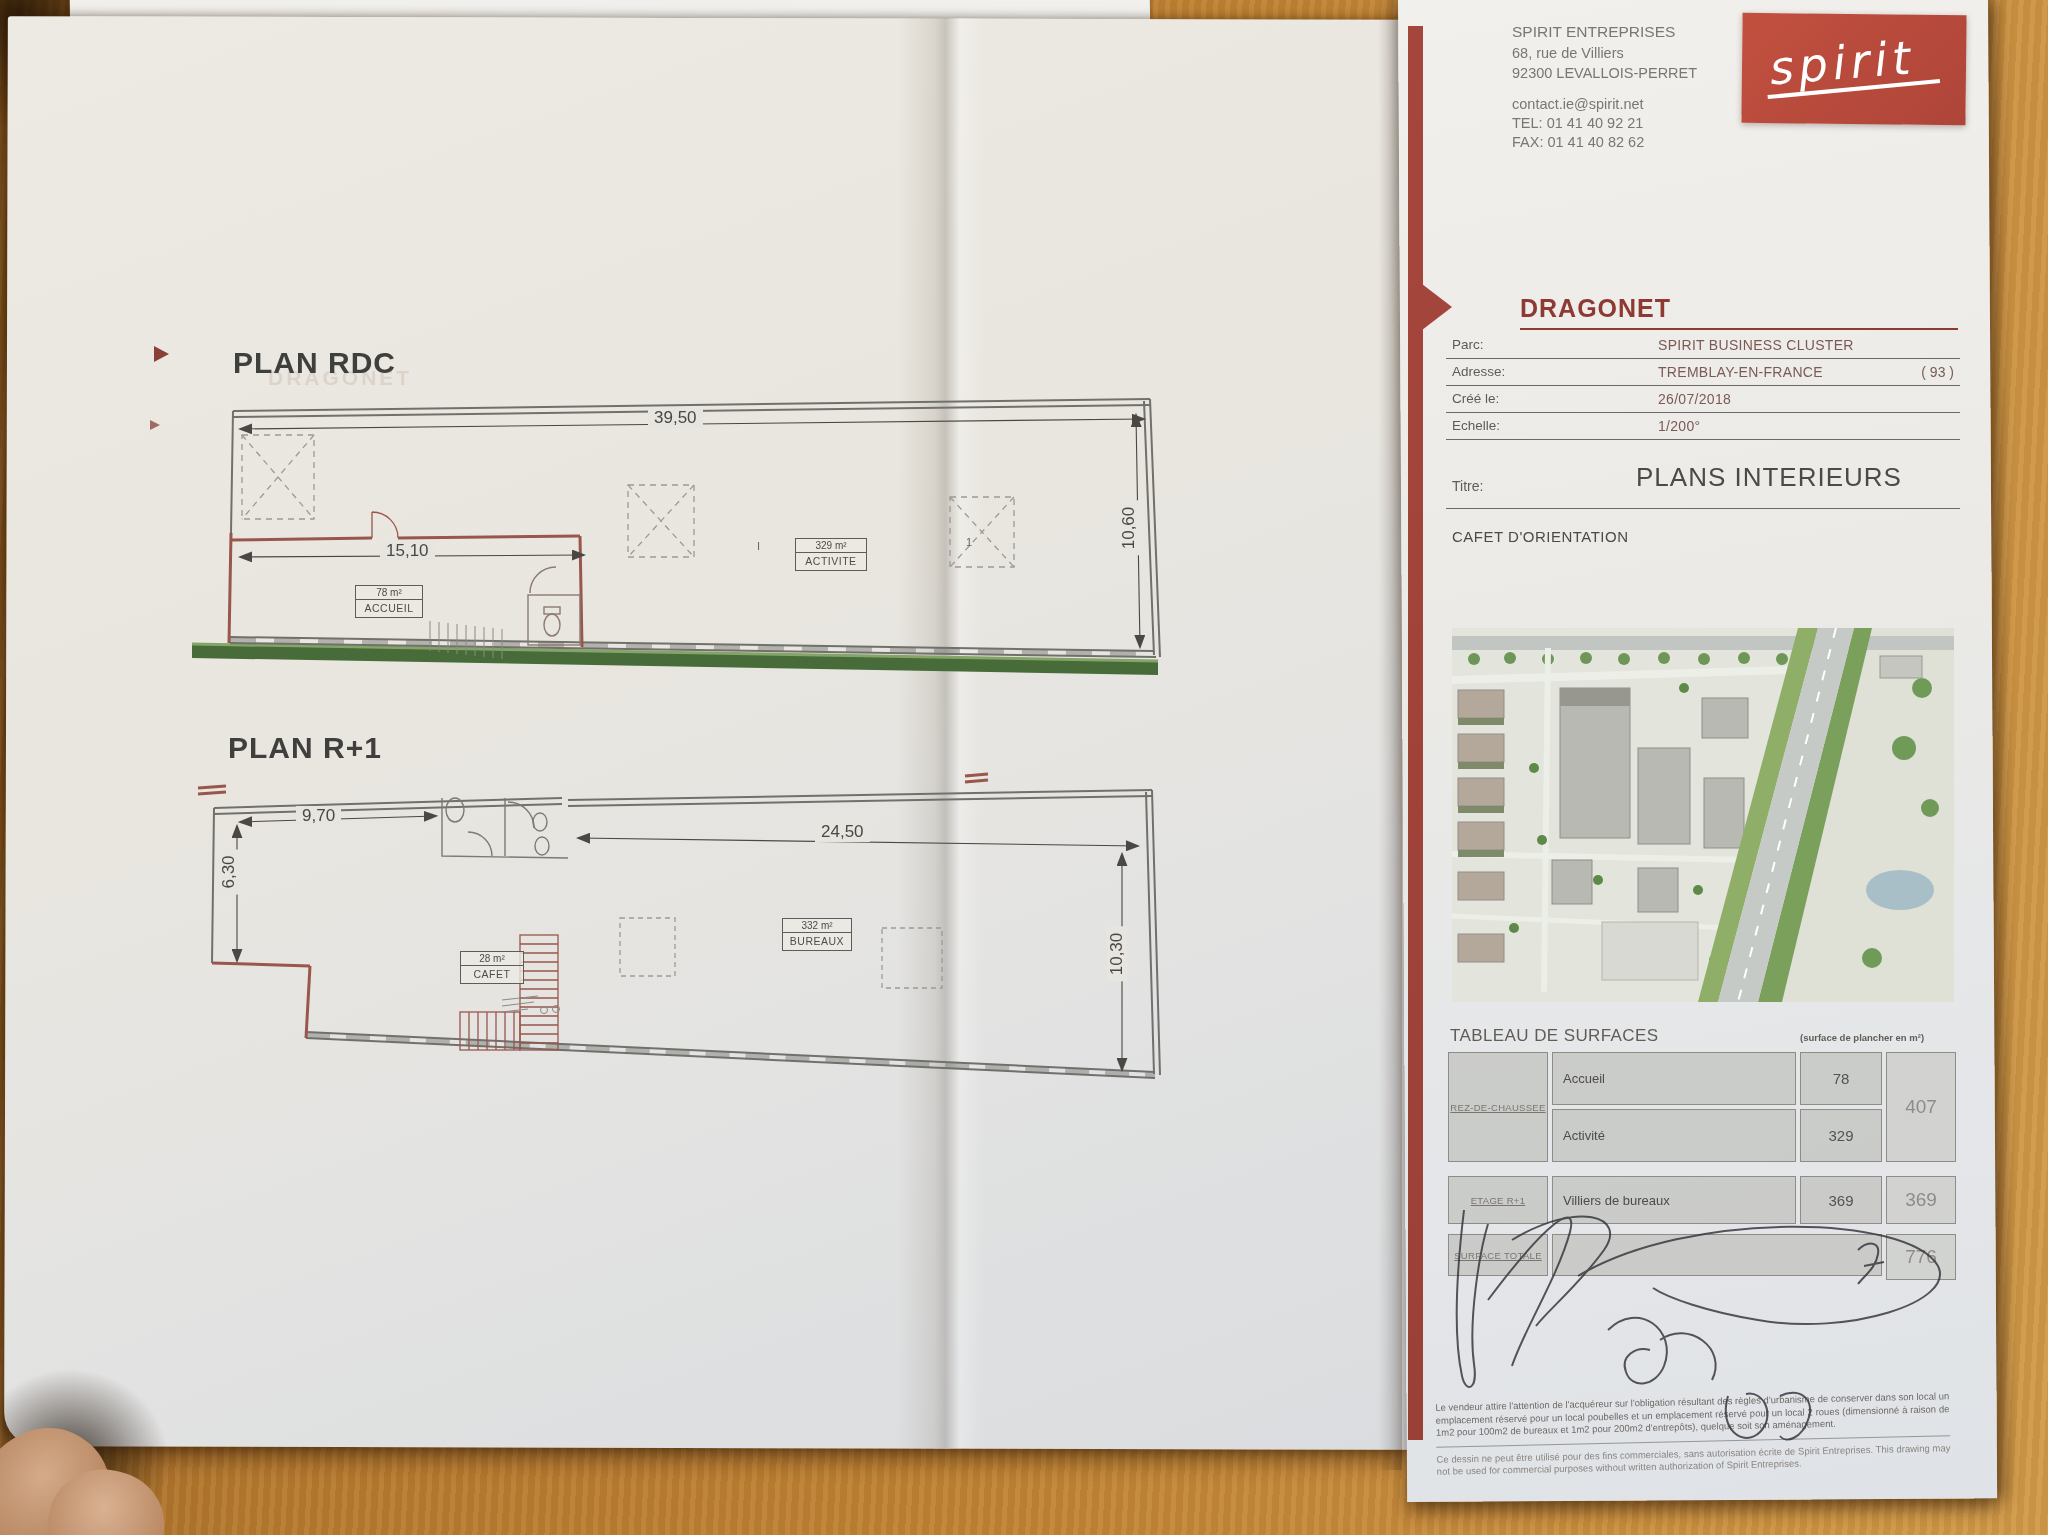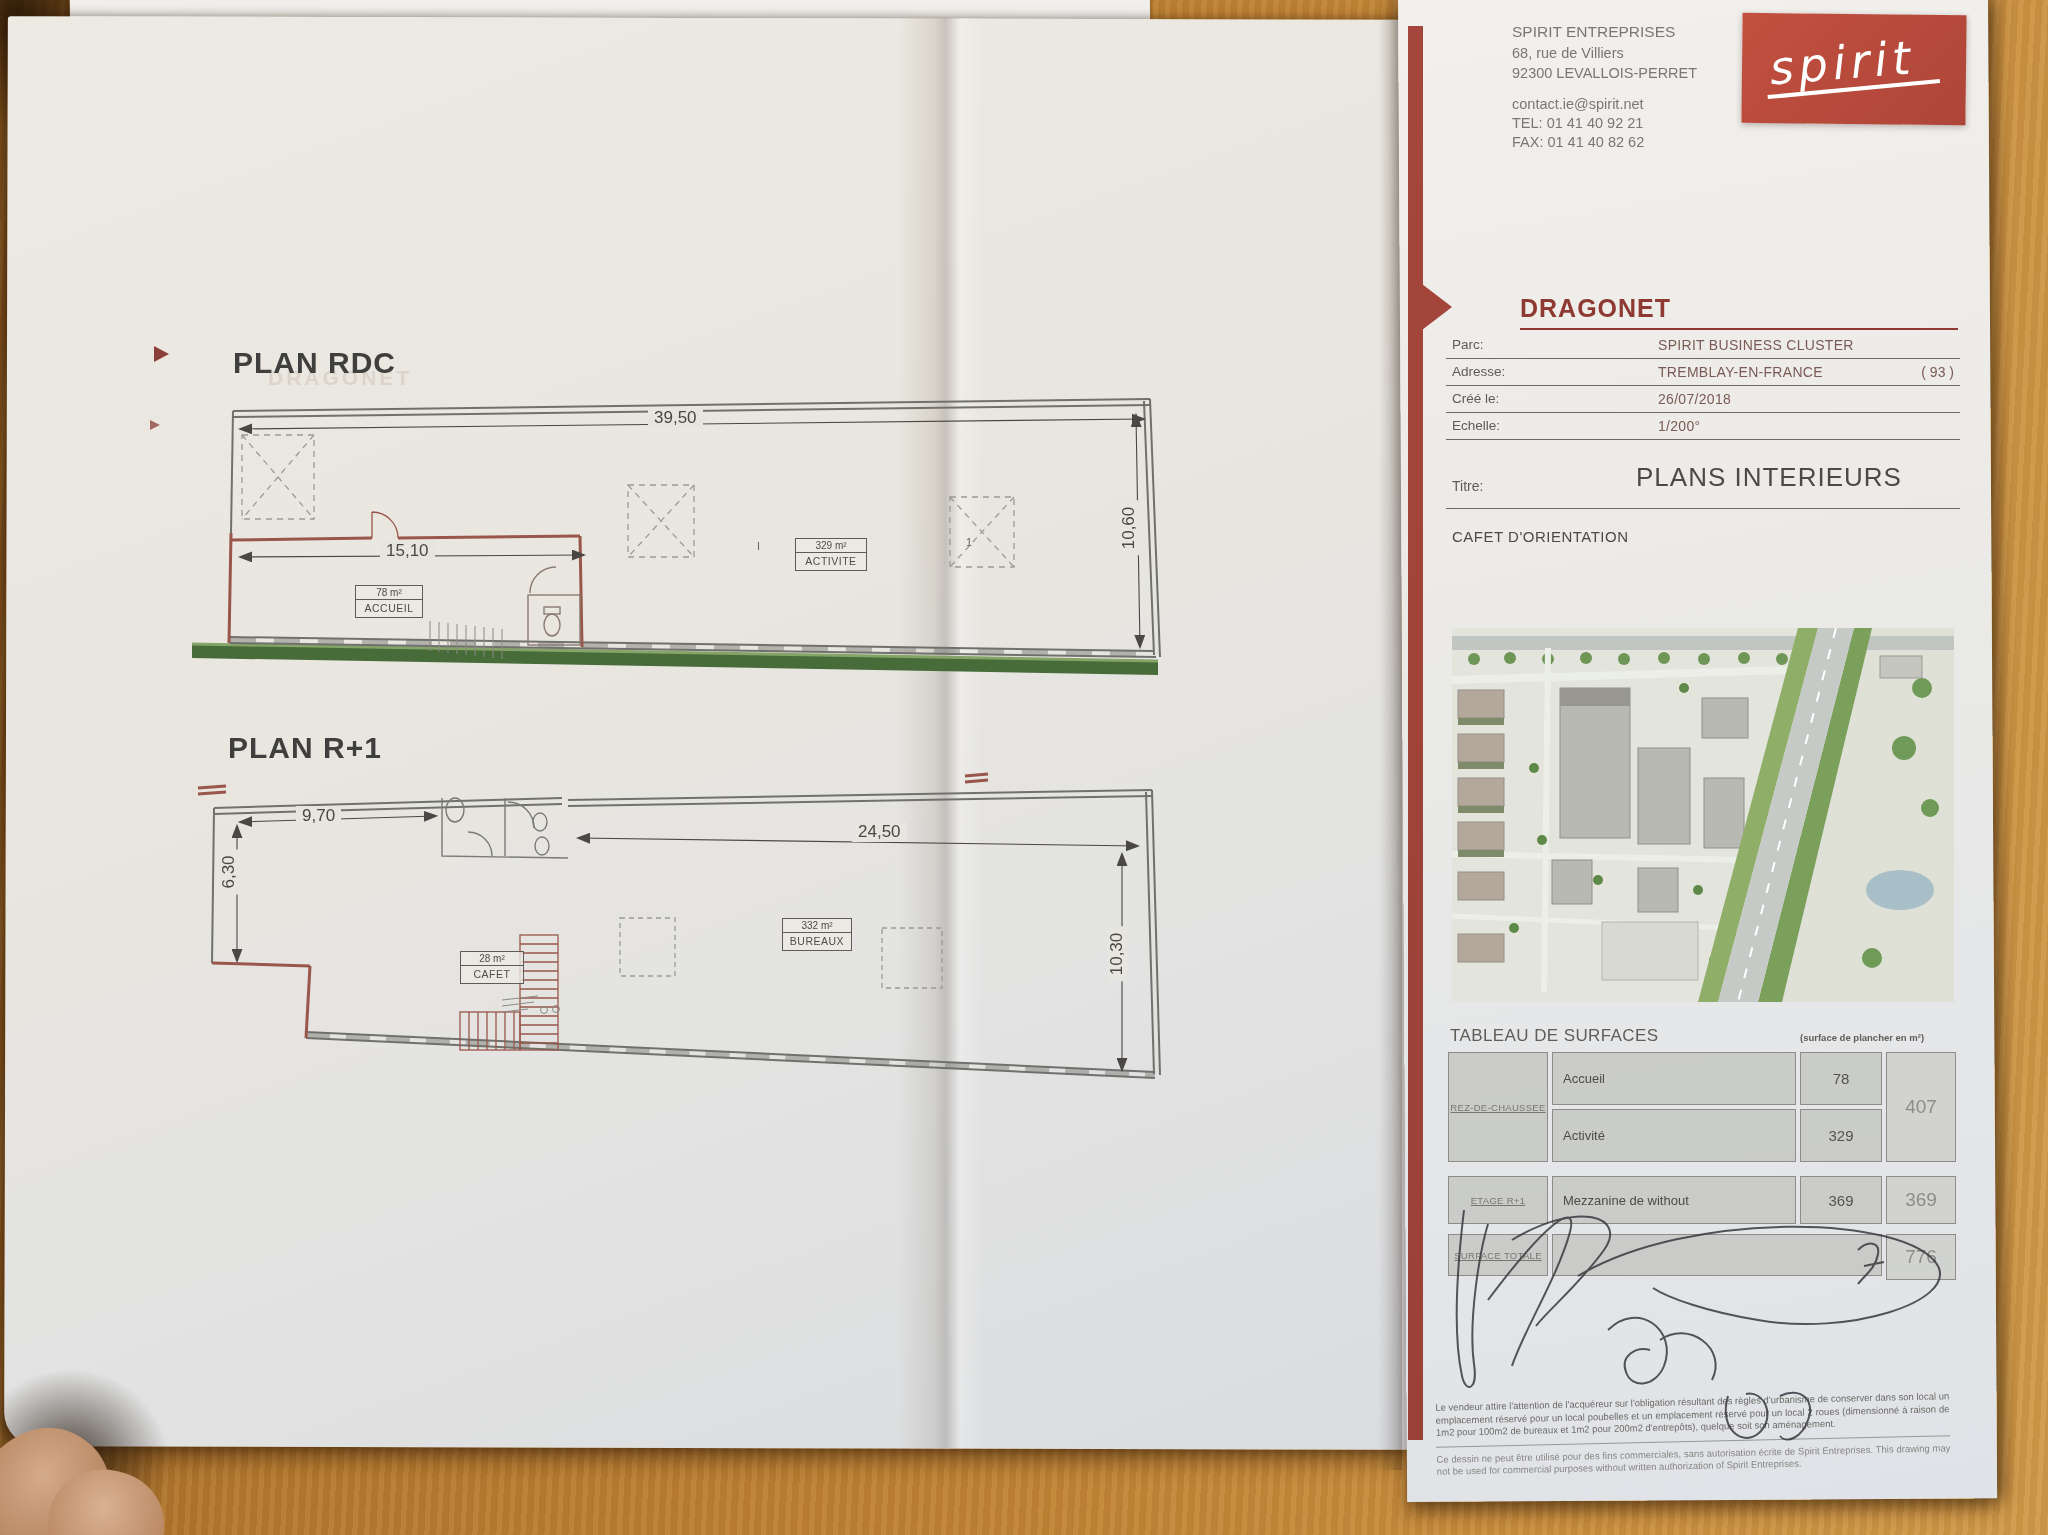--- a/index.html
+++ b/index.html
@@ -212,21 +212,21 @@
     </g>
     <g stroke="#4a4744" stroke-width="1.1" fill="none">
       <path d="M90,62 L286,56" marker-start="url(#ar2)" marker-end="url(#ar2)"></path>
       <path d="M428,78 L988,86" marker-start="url(#ar2)" marker-end="url(#ar2)"></path>
       <path d="M87,66 L87,201" marker-start="url(#ar2)" marker-end="url(#ar2)"></path>
       <path d="M972,94 L972,310" marker-start="url(#ar2)" marker-end="url(#ar2)"></path>
     </g>
   </svg>
 
   <div class="abs z6 dim" style="left:296px;top:806px;">9,70</div>
-  <div class="abs z6 dim" style="left:852px;top:822px;">24,50</div>
+  <div class="abs z6 dim" style="left:815px;top:822px;">24,50</div>
   <div class="abs z6 dim dim-v" style="left:206px;top:862px;">6,30</div>
   <div class="abs z6 dim dim-v" style="left:1090px;top:944px;">10,30</div>
 
   <div class="abs z6 room-box" style="left:460px;top:951px;width:62px;">
     <div class="room-area">28 m²</div>
     <div class="room-name">CAFET</div>
   </div>
   <div class="abs z6 room-box" style="left:782px;top:918px;width:68px;">
     <div class="room-area">332 m²</div>
     <div class="room-name">BUREAUX</div>
@@ -355,21 +355,21 @@
   <div class="abs z5 stable">
 
     <div class="cell floor" style="left:0;top:0;width:100px;height:110px;">REZ-DE-CHAUSSEE</div>
     <div class="cell nm" style="left:104px;top:0;width:244px;height:53px;">Accueil</div>
     <div class="cell vl" style="left:352px;top:0;width:82px;height:53px;">78</div>
     <div class="cell nm" style="left:104px;top:57px;width:244px;height:53px;">Activité</div>
     <div class="cell vl" style="left:352px;top:57px;width:82px;height:53px;">329</div>
     <div class="cell st" style="left:438px;top:0;width:70px;height:110px;">407</div>
 
     <div class="cell floor" style="left:0;top:124px;width:100px;height:48px;">ETAGE R+1</div>
-    <div class="cell nm" style="left:104px;top:124px;width:244px;height:48px;">Mezzanine de without</div>
+    <div class="cell nm" style="left:104px;top:124px;width:244px;height:48px;">Villiers de bureaux</div>
     <div class="cell vl" style="left:352px;top:124px;width:82px;height:48px;">369</div>
     <div class="cell st" style="left:438px;top:124px;width:70px;height:48px;">369</div>
 
     <div class="cell floor" style="left:0;top:182px;width:100px;height:42px;">SURFACE TOTALE</div>
     <div class="cell" style="left:104px;top:182px;width:330px;height:42px;"></div>
     <div class="cell st" style="left:438px;top:182px;width:70px;height:46px;">776</div>
   </div>
 
   <svg class="abs z6" style="left:1428px;top:1180px;" width="545" height="300" viewBox="0 0 545 300">
     <g stroke="#33333a" stroke-width="2" fill="none" opacity=".82">

